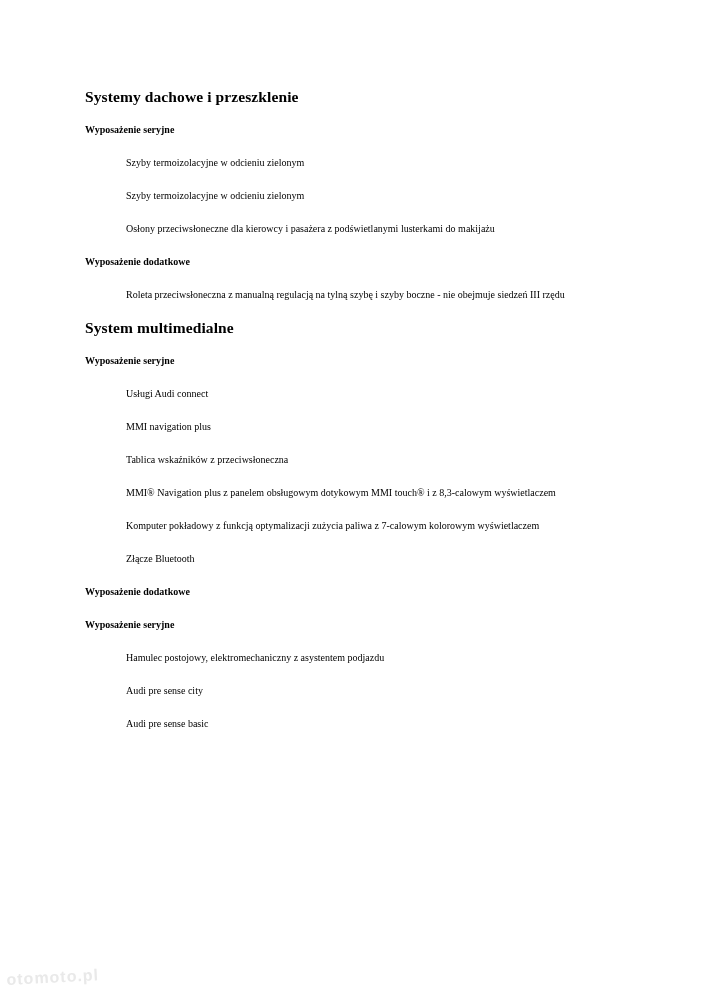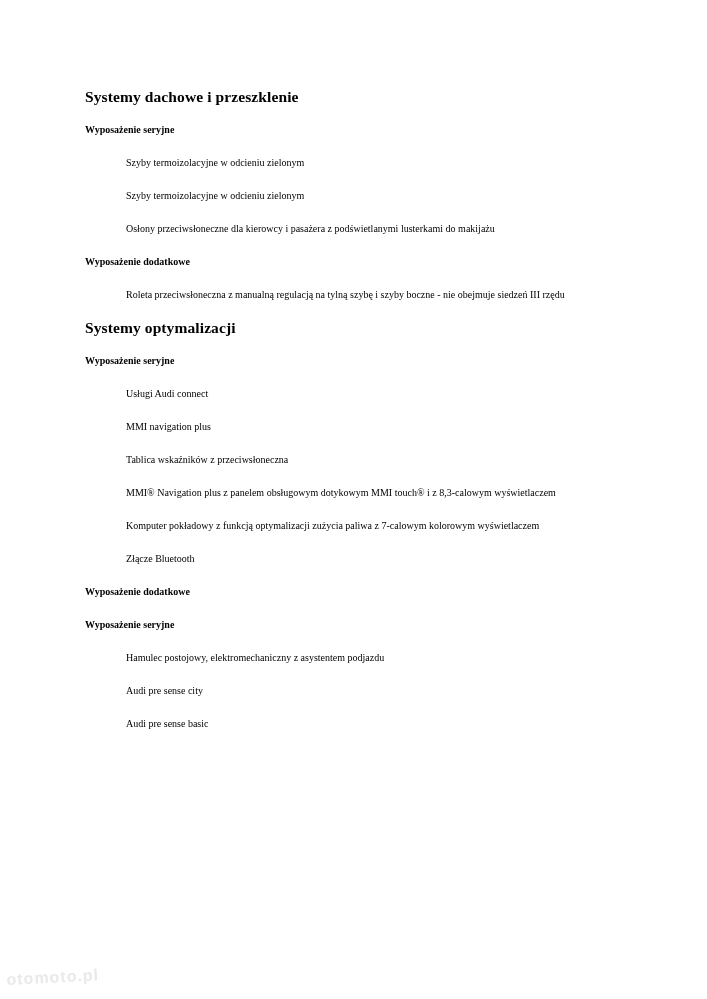--- a/index.html
+++ b/index.html
@@ -61,21 +61,21 @@
   <div class="group">
     <h2 class="group-label">Wyposażenie dodatkowe</h2>
     <div class="items">
   <p class="item">Roleta przeciwsłoneczna z manualną regulacją na tylną szybę i szyby boczne - nie obejmuje siedzeń III rzędu</p>
 </div>
   </div>
 </div>
   </section>
 
   <section class="section">
-    <h1 class="section-title">Systemy optymalizacji</h1>
+    <h1 class="section-title">System multimedialne</h1>
     <div class="groups">
   <div class="group">
     <h2 class="group-label">Wyposażenie seryjne</h2>
     <div class="items">
   <p class="item">Usługi Audi connect</p>
 
   <p class="item">MMI navigation plus</p>
 
   <p class="item">Tablica wskaźników z przeciwsłoneczna</p>
 

